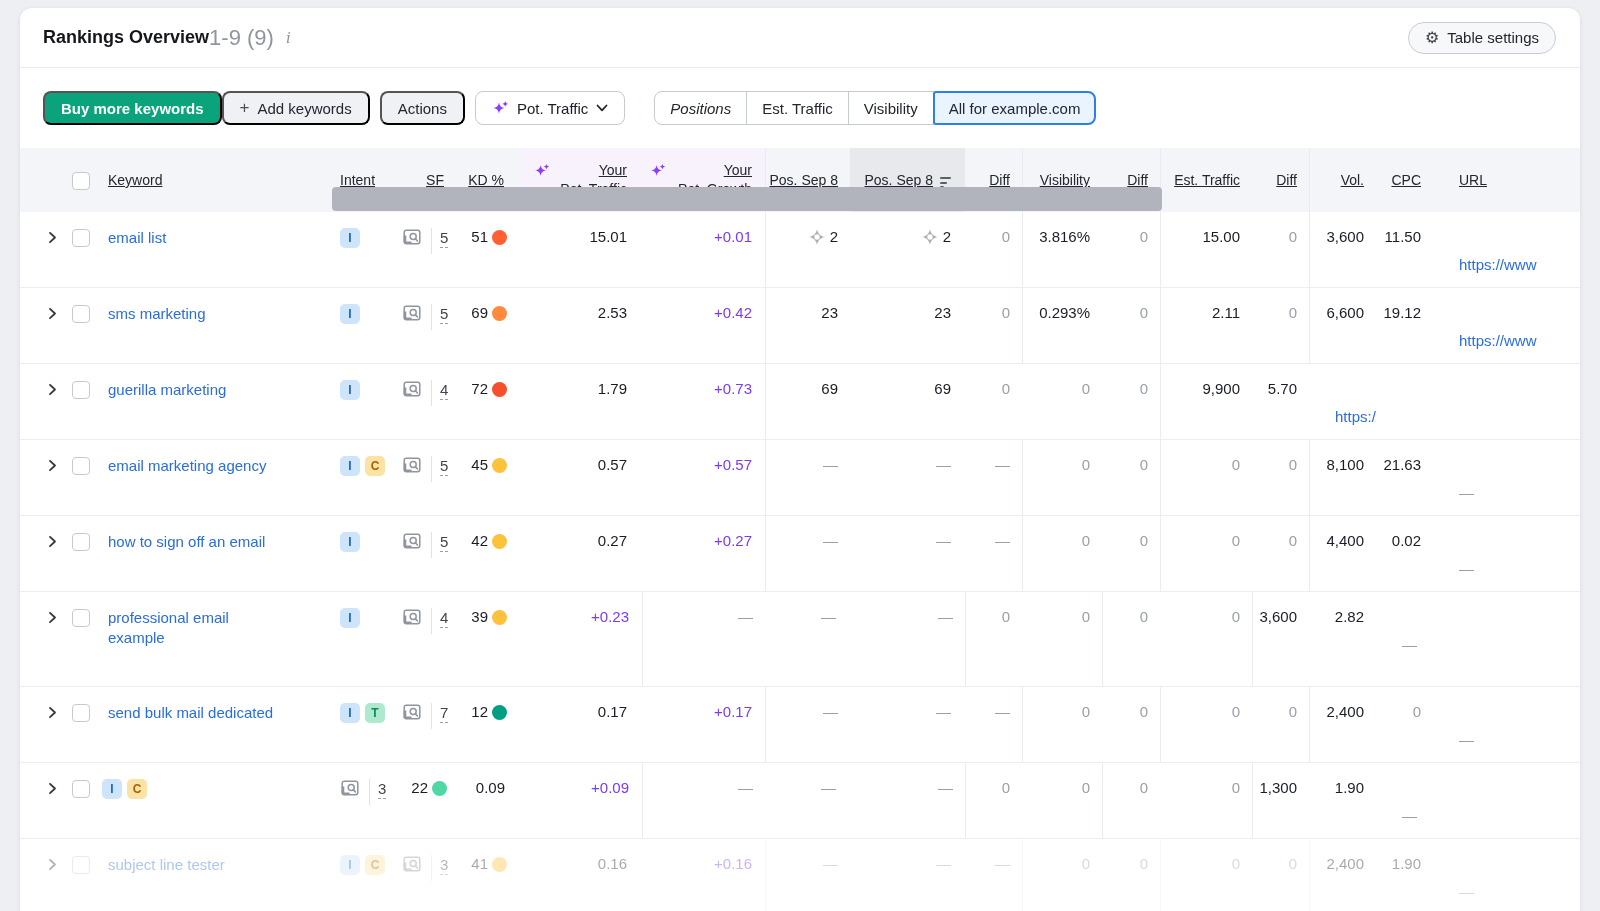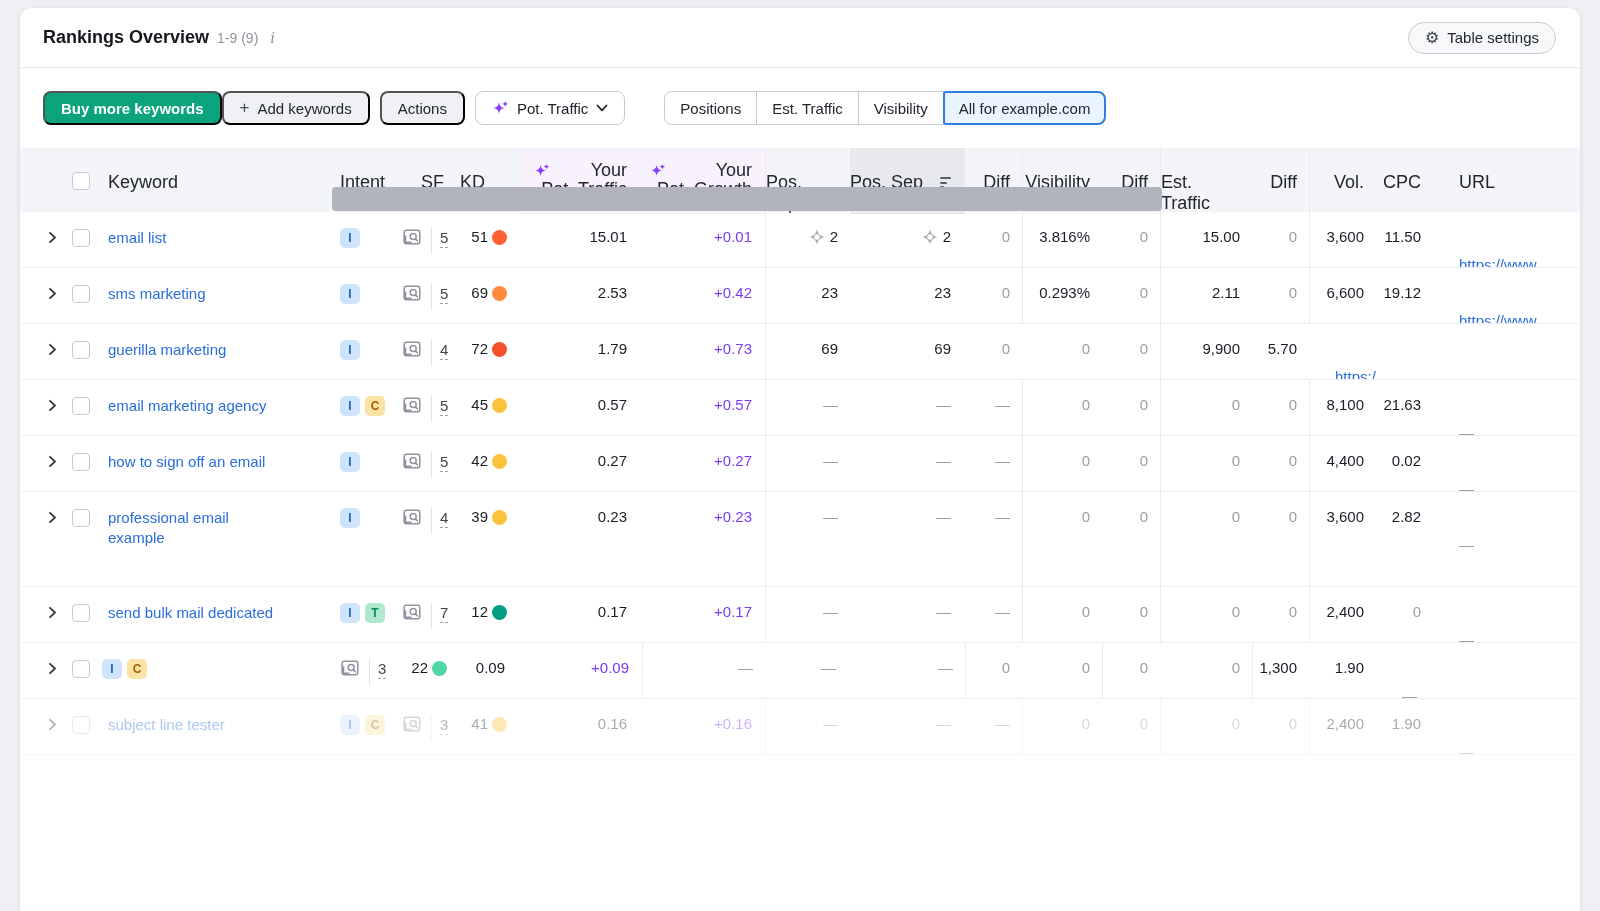--- a/index.html
+++ b/index.html
@@ -6,75 +6,75 @@
   html,body { width:1600px; height:911px; overflow:hidden; background:#edeff3;
     font-family:"Liberation Sans", sans-serif; color:#1a1d26; }
   .card { position:absolute; left:20px; top:8px; width:1560px; height:903px;
     background:#fff; border-radius:12px 12px 0 0; box-shadow:0 1px 4px rgba(30,34,44,.10);
     overflow:hidden; }
 
   
   .card-head { height:60px; display:flex; align-items:center; padding:0 24px 0 23px;
     border-bottom:1px solid #e8eaef; }
   .title { font-size:18px; font-weight:700; color:#15171d; }
-  .range { font-size:14px; color:#8f949e; margin-left:8px;text-align:right; }
+  .range { font-size:22px; color:#8f949e; margin-left:0;text-align:right; }
   .info-i { font-family:"DejaVu Serif", serif; font-style:italic; font-size:15px;
     color:#8f949e; margin-left:12px; cursor:default; }
   .spacer { flex:1; }
   .btn-settings { display:flex; align-items:center; gap:8px; height:32px; padding:0 16px;
     border:1px solid #c9ccd4; border-radius:17px; background:#f7f8fa; font-size:15px;
     color:#23262e; cursor:pointer; }
   .gear { font-size:16px; color:#3f434c; line-height:1; }
 
   
   .toolbar { height:80px; display:flex; align-items:center; padding-left:23px; }
   .btn { height:34px; display:inline-flex; align-items:center; gap:8px; padding:0 16px;
     border-radius:8px; font-size:15px; cursor:pointer; white-space:nowrap; }
   .btn-green { background:#0aa37c; color:#fff; font-weight:700; margin-right:0; }
   .btn-gray { background:#f0f1f5; color:#23262e; margin-right:10px; }
   .btn-gray .plus { font-size:17px; color:#4b4f58; }
   .btn-outline { background:#fff; border:1px solid #c6cad2; color:#1a1d26; margin-left:10px; margin-right:21px; }
   .segmented { display:flex; align-items:stretch; height:34px; }
   .seg { display:flex; align-items:center; padding:0 15px; background:#fff;
     border:1px solid #c6cad2; margin-left:-1px; font-size:15px; color:#23262e; cursor:pointer; }
-  .seg:first-child { border-radius:8px 0 0 8px; margin-left:18px; }
+  .seg:first-child { border-radius:8px 0 0 8px; margin-left:8px;font-style:italic; }
   .seg:last-child { border-radius:0 8px 8px 0; }
   .seg.selected { border:2px solid #2f80e4; background:#e9f4fe; border-radius:3px 8px 8px 3px;
     z-index:1; padding:0 14px; }
 
   
   .grid { display:grid; padding-left:24px;
     grid-template-columns:28px 28px 238px 62px 60px 60px 122px 123px 85px 115px 57px 80px 58px 92px 57px 67px 57px 147px; }
   .grid > div { display:flex; }
   .num { justify-content:flex-end; }
   .bl { border-left:1px solid #e9ebf0; }
 
   
-  .thead { position:relative; height:64px; background:#f4f5f9; font-size:18px; color:#23262e; }
+  .thead { position:relative; height:64px; background:#f4f5f9; font-size:14px; color:#23262e;text-decoration:underline; }
   .thead > div { padding-top:24px; align-items:flex-start; }
   .h-two { padding-top:13px !important; line-height:19px; text-align:right; position:relative; }
   .h-purple { background:#f8f2fc; }
   .h-sorted { background:#e8e9ed; }
   .sparkle { position:absolute; top:15px; }
   .h-pt .sparkle { left:14px; } .h-pg .sparkle { left:8px; }
   .sort-icon { display:inline-flex; flex-direction:column; gap:2.5px; margin-left:7px; margin-top:5px; }
   .sort-icon i { display:block; height:2px; background:#596068; border-radius:1px; }
   .sort-icon i:nth-child(1){width:11px;} .sort-icon i:nth-child(2){width:7px;} .sort-icon i:nth-child(3){width:4px;}
   .hscroll { position:absolute; left:312px; bottom:1px; width:830px; height:8px;
     border-radius:4px; background:#b1b4bc; cursor:pointer; }
 
   
   .c-pt{padding-right:15px;} .c-pg{padding-right:13px;} .c-pos1{padding-right:12px;}
   .c-pos2{padding-right:14px;} .c-d1{padding-right:12px;} .c-vis{padding-right:12px;}
   .c-d2{padding-right:12px;} .c-est{padding-right:12px;} .c-d3{padding-right:12px;}
   .c-vol{padding-right:12px;} .c-cpc{padding-right:12px;}
   .c-kd{padding-right:13px;}
 
   
-  .row { height:56px; background:#fff; border-bottom:1px solid #edeef2; font-size:15px; }
+  .row { height:76px; background:#fff; border-bottom:1px solid #edeef2; font-size:15px; }
   .row > div { padding-top:16px; align-items:flex-start; }
   .row.tall { height:95px; }
   .row.faded { opacity:.38; }
   .c-exp { padding-left:4px; padding-top:19px !important; cursor:pointer; }
   .checkbox { width:18px; height:18px; border:1.5px solid #c5c9d1; border-radius:4px;
     background:#fff; cursor:pointer; margin-top:1px; }
   .thead .c-cb { padding-top:23px; }
   .c-kw { padding-left:8px; padding-right:10px; }
   .kw-link { color:#2a6ddb; text-decoration:none; white-space:pre-line; line-height:20px; cursor:pointer; }
   .c-int { gap:5px; padding-left:2px; }
@@ -477,21 +477,20 @@
             <circle cx="10.2" cy="7.6" r="3" stroke-width="1.5"></circle>
             <path d="M12.4 9.9 L14.4 11.9" stroke-width="1.5" stroke-linecap="round"></path>
           </svg>
       <span class="vdiv"></span>
       <a class="sf-link">4</a>
     </div>
     <div class="c-kd num">
       <span>39</span>
       <span class="kd-dot" style="background: rgb(253, 194, 60);"></span>
     </div>
-    <div class="c-pt num">0.23</div>
     <div class="c-pg num growth">+0.23</div>
     <div class="c-pos1 num bl">
           <span class="pos-wrap">
 
       <span class="muted">—</span>
           </span>
     </div>
     <div class="c-pos2 num">
           <span class="pos-wrap">
 

